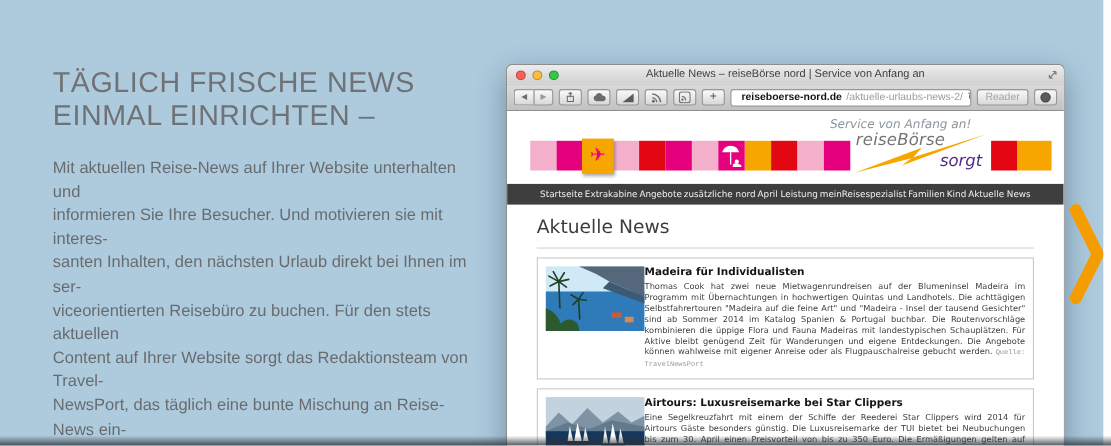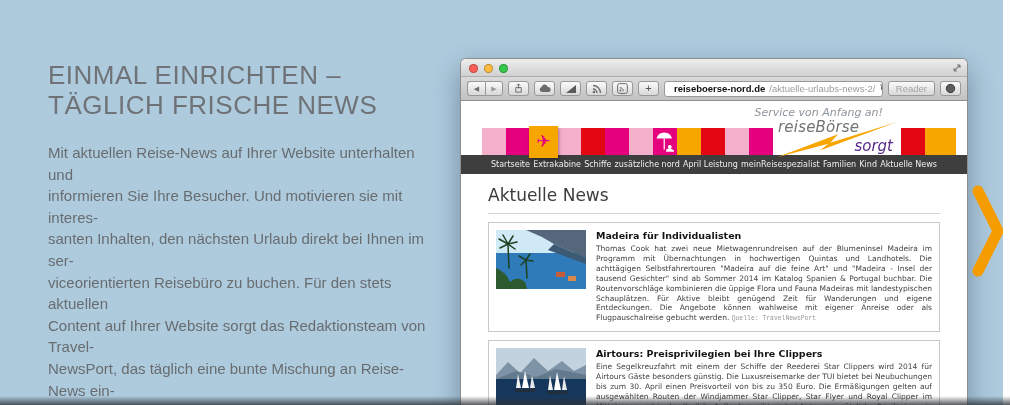--- a/index.html
+++ b/index.html
@@ -52,21 +52,21 @@
     display: flex; align-items: center; gap: 4px; padding: 0 5px;
     font-size: 9.5px; white-space: nowrap; overflow: hidden;
   }
   .url-domain { color: #111; font-weight: 700; }
   .url-path { color: #9b9b9b; }
   .refresh { margin-left: auto; color: #555; font-size: 11px; }
   .reader-btn { color: #a4a4a4; font-size: 9.5px; padding: 0 7px; text-align: right; }
 
   
   .viewport { position: relative; height: calc(100% - 42px); background: #fff; overflow: hidden; font-family: "DejaVu Sans", sans-serif; }
-  .site-header { position: relative; height: 54px; background: #fff; }
+  .site-header { position: relative; height: 66px; background: #fff; }
   .tagline { position: absolute; top: 5px; right: 84px; font-size: 11px; font-style: italic; color: #8d959c; }
   .strip { position: absolute; left: 21px; right: 21px; top: 27px; height: 27px; display: flex; align-items: center; }
   .sq { width: 24px; height: 27px; flex: none; }
   .c-pink { background: #f4afcb; } .c-magenta { background: #e5007d; }
   .c-red { background: #e30613; } .c-orange { background: #f7a600; }
   .sq-plane {
     width: 29px; height: 32px; flex: none; margin: -3px -1px; z-index: 2;
     background: #f7a600; box-shadow: 1px 2px 3px rgba(0,0,0,.35);
     display: flex; align-items: center; justify-content: center;
     color: #e5007d; font-size: 17px; line-height: 1;
@@ -75,62 +75,63 @@
   .logo { position: relative; width: 128px; height: 40px; flex: none; margin-top: -8px; }
   .logo svg.swoosh { position: absolute; left: 0; top: 2px; width: 128px; height: 40px; }
   .logo-t1 { position: absolute; left: 5px; top: 0; font-size: 15px; font-style: italic; color: #737373; letter-spacing: .2px; }
   .logo-t2 { position: absolute; right: 8px; top: 19px; font-size: 15px; font-style: italic; color: #552a87; }
 
   .site-nav { height: 19px; background: #3e3e3e; display: flex; align-items: center; justify-content: space-between; padding: 0 30px; }
   .site-nav a { color: #efefef; font-size: 8px; text-decoration: none; white-space: nowrap; cursor: pointer; }
 
   .site-main { padding: 11px 27px 0; }
   .page-title { font-size: 17px; font-weight: 400; color: #3c3c3c; padding-bottom: 8px; border-bottom: 1px solid #d4d4d4; }
-  .article { border: 1px solid #c9c9c9; margin-top: 8px; padding: 7px; display: flex; gap: 10px; background: #fff; }
+  .article { border: 1px solid #c9c9c9; margin-top: 8px; padding: 7px; display: flex; background: #fff; }
   .thumb { width: 90px; height: 59px; flex: none; }
   .art-text { flex: 1; }
   .art-title { font-size: 9.5px; font-weight: 700; color: #141414; margin-bottom: 3px; }
   .art-body { font-size: 7.5px; line-height: 9.9px; color: #3f3f3f; text-align: justify; }
   .art-source { font-size: 6.4px; color: #989898; font-family: Liberation Mono, monospace; }
 
   
   .chevron { position: absolute; left: 972px; top: 184px; width: 32px; height: 94px; z-index: 30; cursor: pointer; }
   .right-strip { position: absolute; right: 0; top: 0; width: 7px; height: 405px; background: #fdfdfd; z-index: 40; }
   .bottom-shade { position: absolute; left: 0; right: 0; bottom: 0; height: 9px; z-index: 50; pointer-events: none;
     background: linear-gradient(to bottom, rgba(40,44,48,0), rgba(45,50,54,.8)); }
 </style>
 </head>
 <body>
 
 <div class="canvas">
 
   <section class="intro">
     <h1 class="intro-heading">
+      <div>TÄGLICH FRISCHE NEWS</div>
       <div>EINMAL EINRICHTEN –</div>
-      <div>TÄGLICH FRISCHE NEWS</div>
     </h1>
     <p class="intro-body">Mit aktuellen Reise-News auf Ihrer Website unterhalten und
 informieren Sie Ihre Besucher. Und motivieren sie mit interes-
 santen Inhalten, den nächsten Urlaub direkt bei Ihnen im ser-
 viceorientierten Reisebüro zu buchen. Für den stets aktuellen
 Content auf Ihrer Website sorgt das Redaktionsteam von Travel-
 NewsPort, das täglich eine bunte Mischung an Reise-News ein-
 stellt. Das Schönste daran: Einmal eingerichtet, aktualisieren
 sich die News auf Ihrer Website völlig automatisch: Jede von
 der Redaktion neu eingestellte News ist in derselben Sekunde
 auch bei Ihnen sichtbar.</p>
   </section>
 
   <div class="browser">
     <div class="titlebar">
       <div class="lights">
         <span class="light r"></span>
         <span class="light y"></span>
         <span class="light g"></span>
       </div>
+      <div class="win-title">Aktuelle News – reiseBörse nord | Service von Anfang an</div>
       <svg class="resize-glyph" viewBox="0 0 10 10">
         <path d="M2 8 L8 2 M8 2 L5 2 M8 2 L8 5 M2 8 L5 8 M2 8 L2 5" stroke="#7d7d7d" stroke-width="1.1" fill="none"></path>
       </svg>
     </div>
 
     <div class="toolbar">
       <div class="seg">
         <div class="tb-btn">
             <span style="font-size:7px;">◀</span>
           </div>
@@ -223,21 +224,21 @@
             <span class="logo-t2">sorgt</span>
           </span>
           <span class="sq c-red"></span>
           <span class="sq c-orange" style="width:31px;"></span>
         </div>
       </header>
 
       <nav class="site-nav">
         <a>Startseite</a>
         <a>Extrakabine</a>
-        <a>Schiffe</a>
+        <a>Angebote</a>
         <a>zusätzliche nord</a>
         <a>April Leistung</a>
         <a>meinReisespezialist</a>
         <a>Familien</a>
         <a>Kind</a>
         <a>Aktuelle News</a>
       </nav>
 
       <main class="site-main">
         <h2 class="page-title">Aktuelle News</h2>
@@ -285,21 +286,21 @@
               <path d="M18 41 L41 41 L38 44 L20 44 Z" fill="#222e3a"></path>
             </g>
             <g>
               <polygon points="52,42 54,27 57,42" fill="#f1f1f1"></polygon>
               <polygon points="58,42 61,24 65,42" fill="#ffffff"></polygon>
               <polygon points="66,42 68,28 71,42" fill="#e9e9e9"></polygon>
               <path d="M50 43 L73 43 L70 46 L52 46 Z" fill="#222e3a"></path>
             </g>
           </svg>
           <div class="art-text">
-            <h3 class="art-title">Airtours: Preisprivilegien bei Ihre Clippers</h3>
+            <h3 class="art-title">Airtours: Luxusreisemarke bei Star Clippers</h3>
             <p class="art-body"><span>Eine Segelkreuzfahrt mit einem der Schiffe der Reederei Star Clippers wird 2014 für Airtours Gäste besonders günstig. Die Luxusreisemarke der TUI bietet bei Neubuchungen bis zum 30. April einen Preisvorteil von bis zu 350 Euro. Die Ermäßigungen gelten auf ausgewählten Routen der Windjammer Star Clipper, Star Flyer und Royal Clipper im Mittelmeer und in der Karibik. Außerdem gibt es bei Airtours zusätzliche Privilegien wie einen Bord-Credit von 50 Euro pro Person. In den Sommerferien profitieren besonders Familien: Ein Kind bis 17 Jahre reist kostenfrei in der Kabine der Eltern, eine Extrakabine für bis zu zwei Kinder kostet 282 Euro pro Kind.</span> </p>
           </div>
         </article>
 
       </main>
     </div>
   </div>
 
   <svg class="chevron" viewBox="0 0 32 94">
     <polyline points="6,7 26,47 6,87" fill="none" stroke="#f59c00" stroke-width="11" stroke-linecap="round" stroke-linejoin="round"></polyline>

